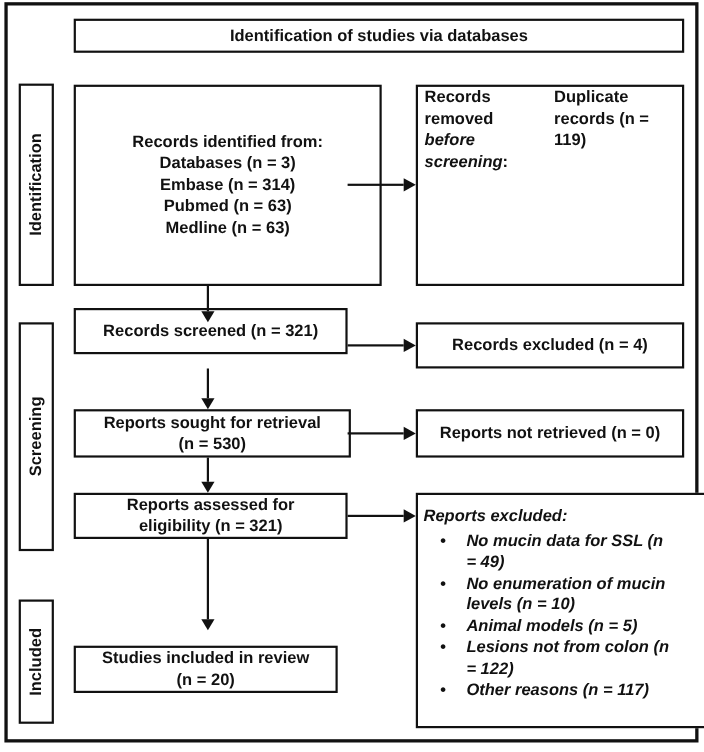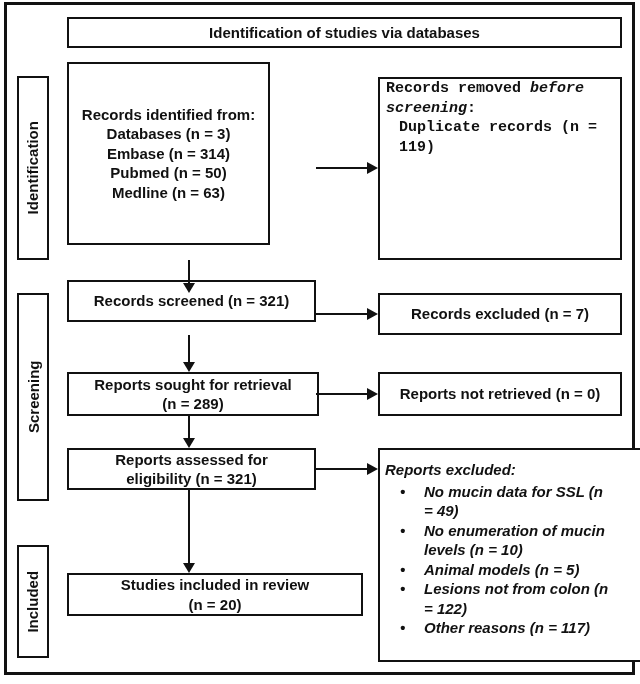--- a/index.html
+++ b/index.html
@@ -6,21 +6,21 @@
   body{
     width:640px;height:684px;position:relative;background:#ffffff;
     font-family:"Liberation Sans", sans-serif;font-weight:bold;
     color:#111111;font-size:15px;line-height:1.3;overflow:hidden;
   }
   .frame{position:absolute;left:4px;top:2px;width:631px;height:673px;border:3px solid #111;box-sizing:border-box;}
   .box{position:absolute;border:2px solid #111;background:#fff;box-sizing:border-box;}
   .center{display:flex;flex-direction:column;align-items:center;justify-content:center;text-align:center;}
   .vbox{display:flex;align-items:center;justify-content:center;}
   .vbox span{transform:rotate(-90deg);white-space:nowrap;}
-  .leftalign{display:flex;flex-direction:column;justify-content:flex-start;align-items:flex-start;text-align:left;padding-left:6px;padding-right:3px;font-family:Liberation Mono, monospace;}
+  .leftalign{display:flex;flex-direction:row;justify-content:center;align-items:flex-start;text-align:left;padding-left:6px;padding-right:3px;}
   .indent{padding-left:13px;}
   
   .ah{position:absolute;height:2px;background:#111;}
   .ah::after{content:"";position:absolute;right:-11px;top:-5px;width:0;height:0;
     border-left:11px solid #111;border-top:6px solid transparent;border-bottom:6px solid transparent;}
   .av{position:absolute;width:2px;background:#111;}
   .av::after{content:"";position:absolute;bottom:-10px;left:-5px;width:0;height:0;
     border-top:10px solid #111;border-left:6px solid transparent;border-right:6px solid transparent;}
   
   .excl{padding:10px 4px 0 5px;}
@@ -41,43 +41,43 @@
 <div class="box vbox" style="left:17px;top:76px;width:32px;height:184px;">
   <span>Identification</span>
 </div>
 <div class="box vbox" style="left:17px;top:293px;width:32px;height:208px;">
   <span>Screening</span>
 </div>
 <div class="box vbox" style="left:17px;top:545px;width:32px;height:113px;">
   <span>Included</span>
 </div>
 
-<div class="box center" style="left:67px;top:62px;width:203px;height:183px;">
+<div class="box center" style="left:67px;top:77px;width:280px;height:183px;">
   <div>Records identified from:</div>
   <div>Databases (n = 3)</div>
   <div>Embase (n = 314)</div>
-  <div>Pubmed (n = 50)</div>
+  <div>Pubmed (n = 63)</div>
   <div>Medline (n = 63)</div>
 </div>
 
 <div class="box leftalign" style="left:378px;top:77px;width:244px;height:183px;">
   <div><span>Records removed </span><em>before</em><br><em>screening</em><span>:</span></div>
   <div class="indent">Duplicate records (n = 119)</div>
 </div>
 
 <div class="box center" style="left:67px;top:280px;width:249px;height:42px;">
   <div>Records screened (n = 321)</div>
 </div>
 <div class="box center" style="left:378px;top:293px;width:244px;height:42px;">
-  <div>Records excluded (n = 7)</div>
+  <div>Records excluded (n = 4)</div>
 </div>
 
 <div class="box center" style="left:67px;top:372px;width:252px;height:44px;">
   <div>Reports sought for retrieval</div>
-  <div>(n = 289)</div>
+  <div>(n = 530)</div>
 </div>
 <div class="box center" style="left:378px;top:372px;width:244px;height:44px;">
   <div>Reports not retrieved (n = 0)</div>
 </div>
 
 <div class="box center" style="left:67px;top:448px;width:249px;height:42px;">
   <div>Reports assessed for</div>
   <div>eligibility (n = 321)</div>
 </div>
 
@@ -85,21 +85,21 @@
   <div>Reports excluded:</div>
   <ul class="excl-list">
     <li>No mucin data for SSL (n = 49)</li>
     <li>No enumeration of mucin levels (n = 10)</li>
     <li>Animal models (n = 5)</li>
     <li>Lesions not from colon (n = 122)</li>
     <li>Other reasons (n = 117)</li>
   </ul>
 </div>
 
-<div class="box center" style="left:67px;top:573px;width:296px;height:43px;">
+<div class="box center" style="left:67px;top:587px;width:240px;height:43px;">
   <div>Studies included in review</div>
   <div>(n = 20)</div>
 </div>
 
 <div class="ah" style="left:316px;top:167px;width:51px;"></div>
 <div class="ah" style="left:316px;top:313px;width:51px;"></div>
 <div class="ah" style="left:316px;top:393px;width:51px;"></div>
 <div class="ah" style="left:316px;top:468px;width:51px;"></div>
 <div class="av" style="left:188px;top:260px;height:23px;"></div>
 <div class="av" style="left:188px;top:335px;height:27px;"></div>

